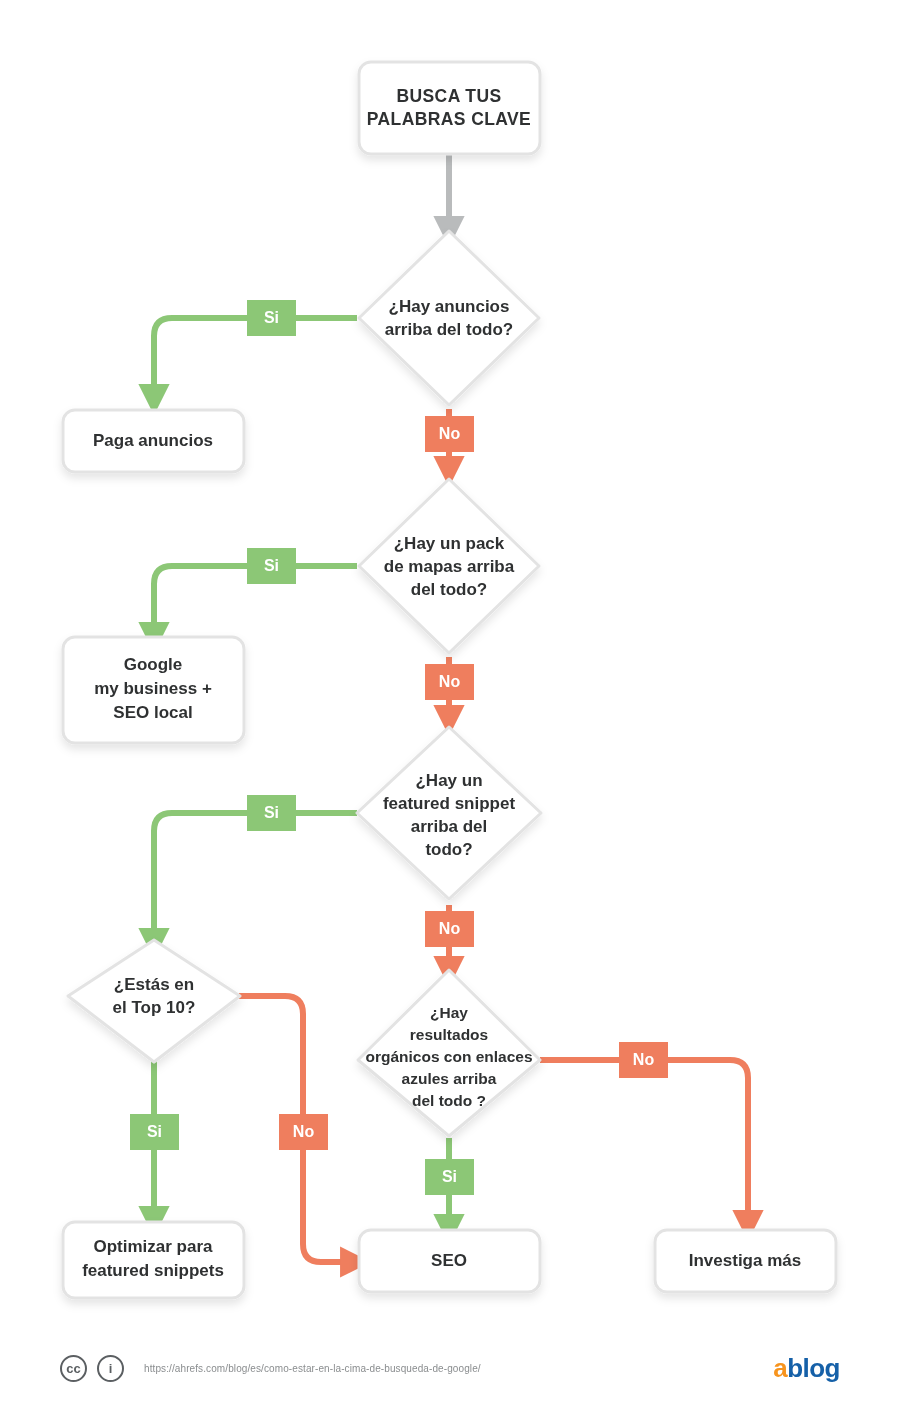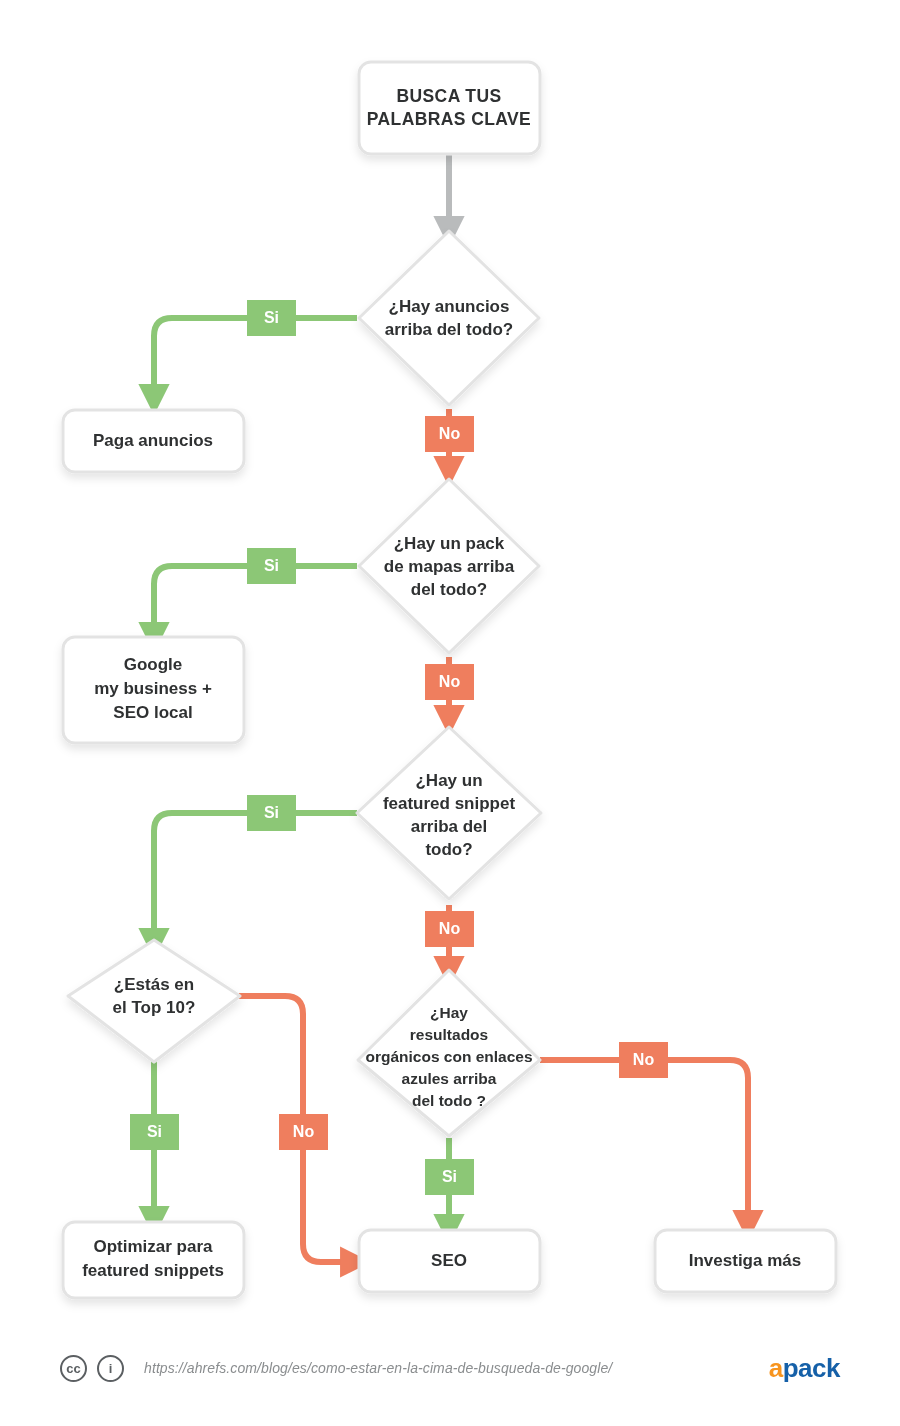--- a/index.html
+++ b/index.html
@@ -91,25 +91,24 @@
     font-size: 13px;
     font-weight: bold;
     display: flex;
     align-items: center;
     justify-content: center;
     font-family: "Liberation Sans", sans-serif;
     line-height: 1;
   }
   .footer-url {
     margin-left: 10px;
-    font-size: 14px;
+    font-size: 10px;
     color: #8a8d8f;
     font-family: "Liberation Sans", sans-serif;
     letter-spacing: 0.1px;
-    font-style: italic;
   }
   .footer-right {
     margin-left: auto;
     display: flex;
     align-items: baseline;
     font-size: 26px;
     font-weight: bold;
     letter-spacing: -0.5px;
     font-family: "Liberation Sans", sans-serif;
   }
@@ -288,15 +287,15 @@
 </svg>
 
 <div class="footer">
   <div class="footer-left">
     <div class="cc-badge">cc</div>
     <div class="cc-badge">i</div>
     <span class="footer-url">https://ahrefs.com/blog/es/como-estar-en-la-cima-de-busqueda-de-google/</span>
   </div>
   <div class="footer-right">
     <span class="logo-a">a</span>
-      <span class="logo-rest">pack</span>
+      <span class="logo-rest">blog</span>
   </div>
 </div>
 
 </body></html>

